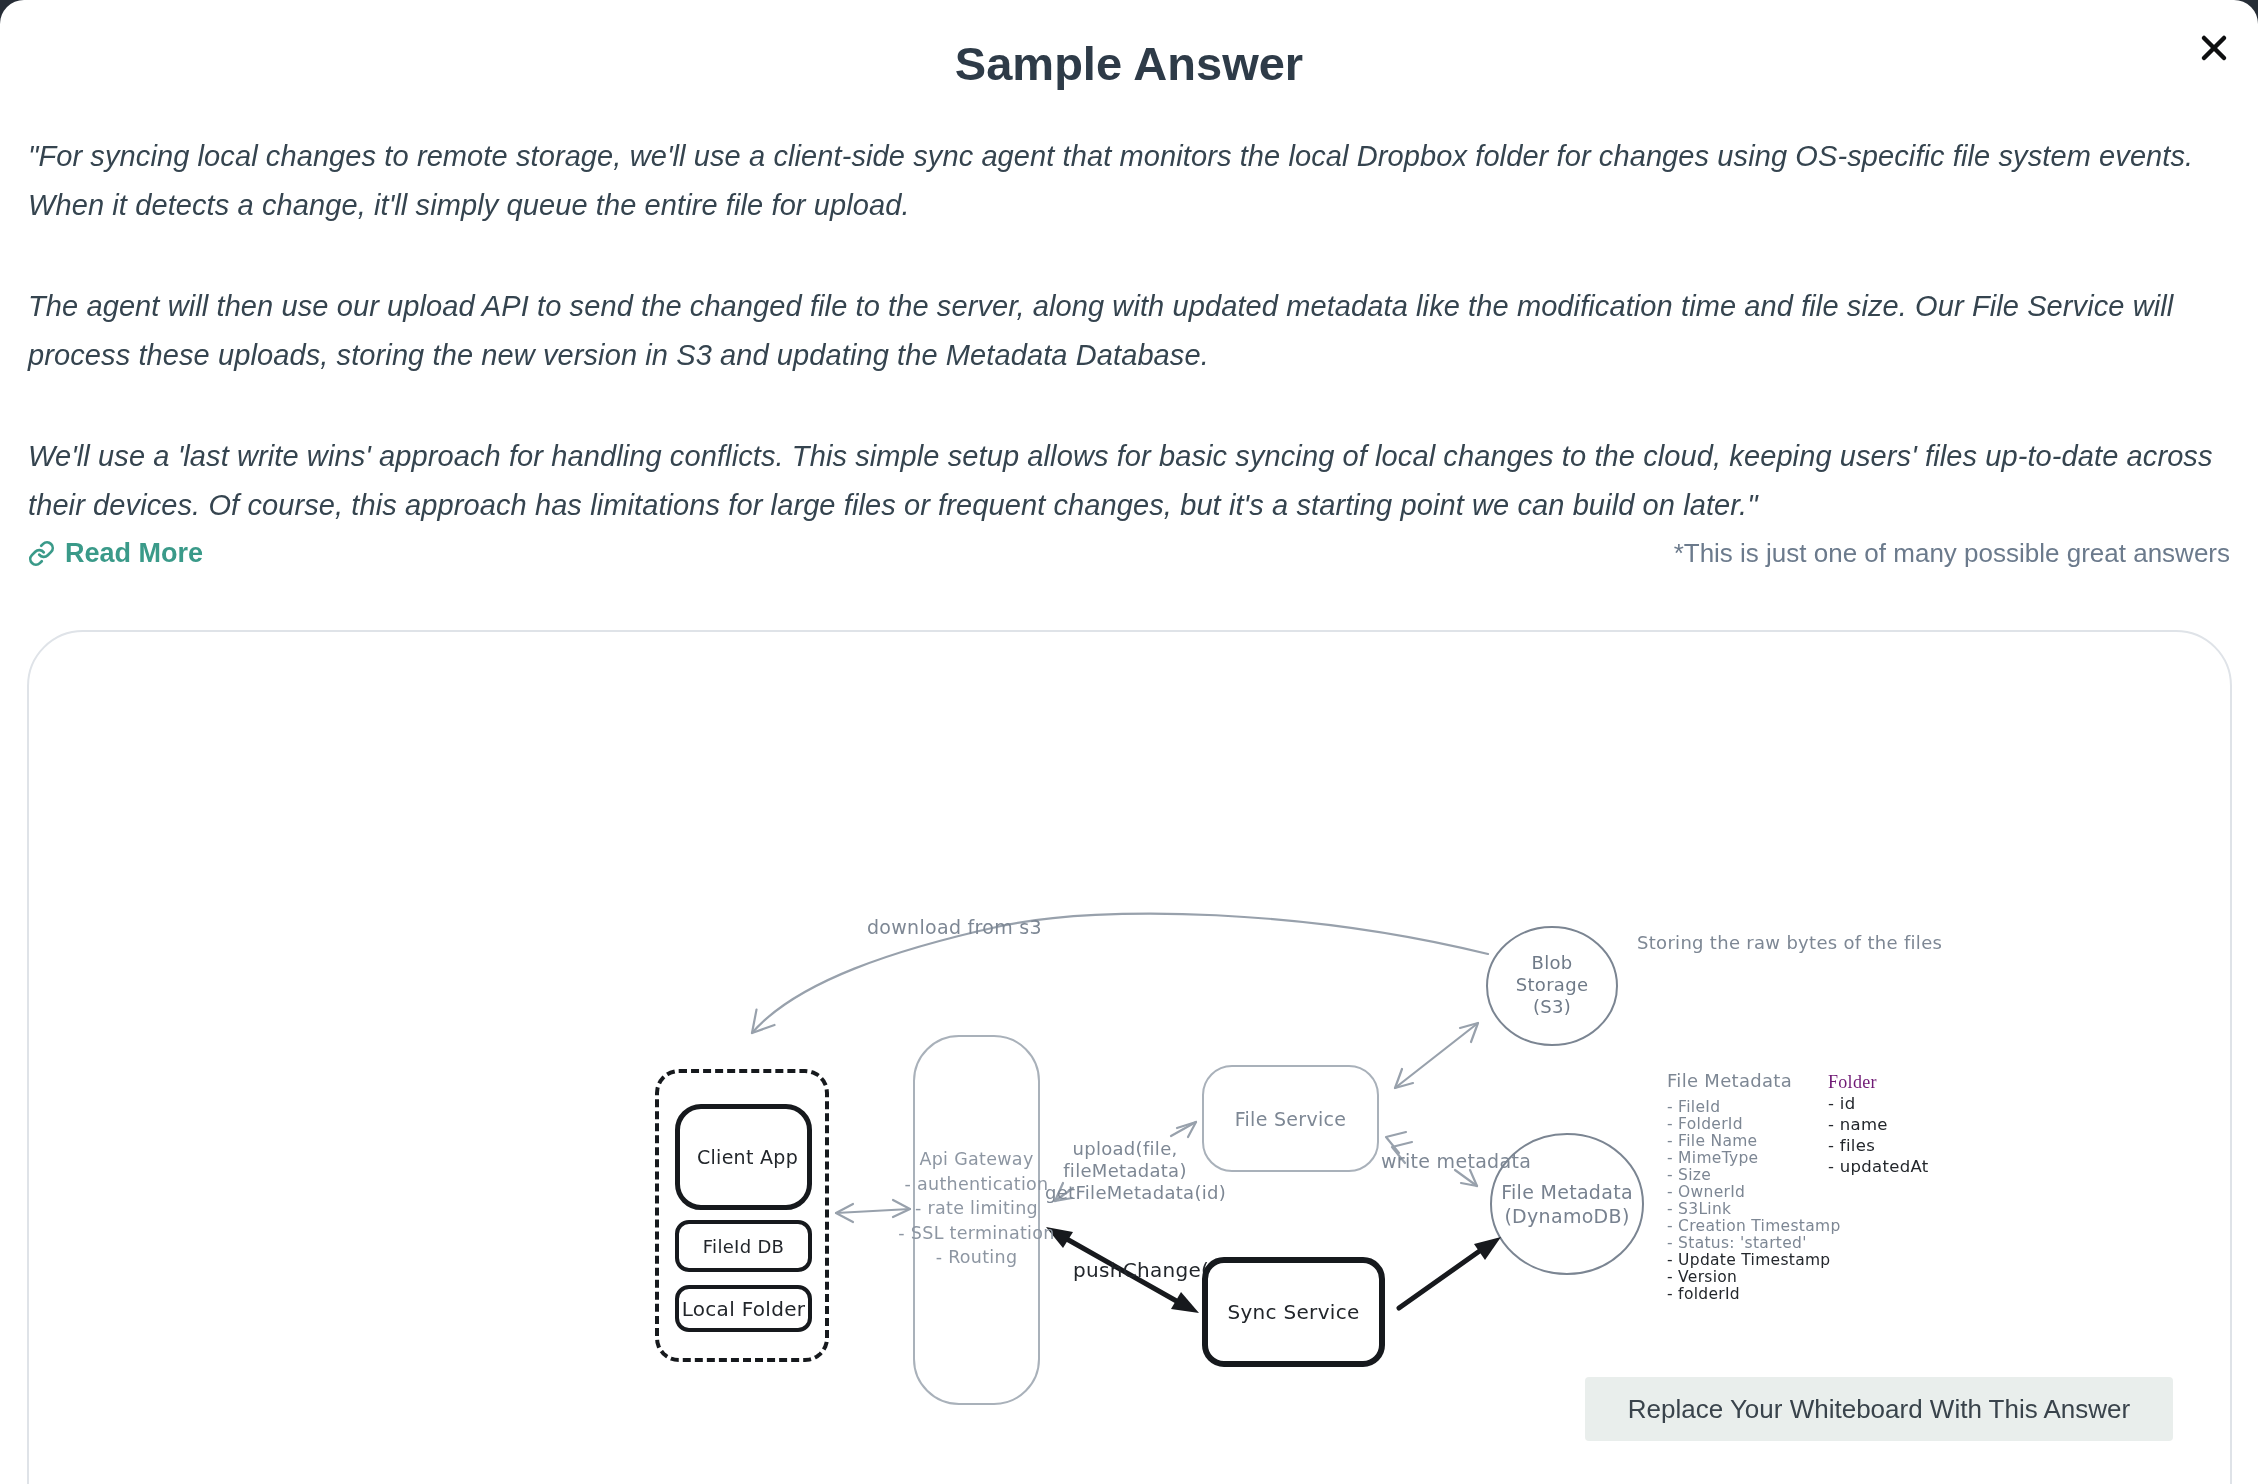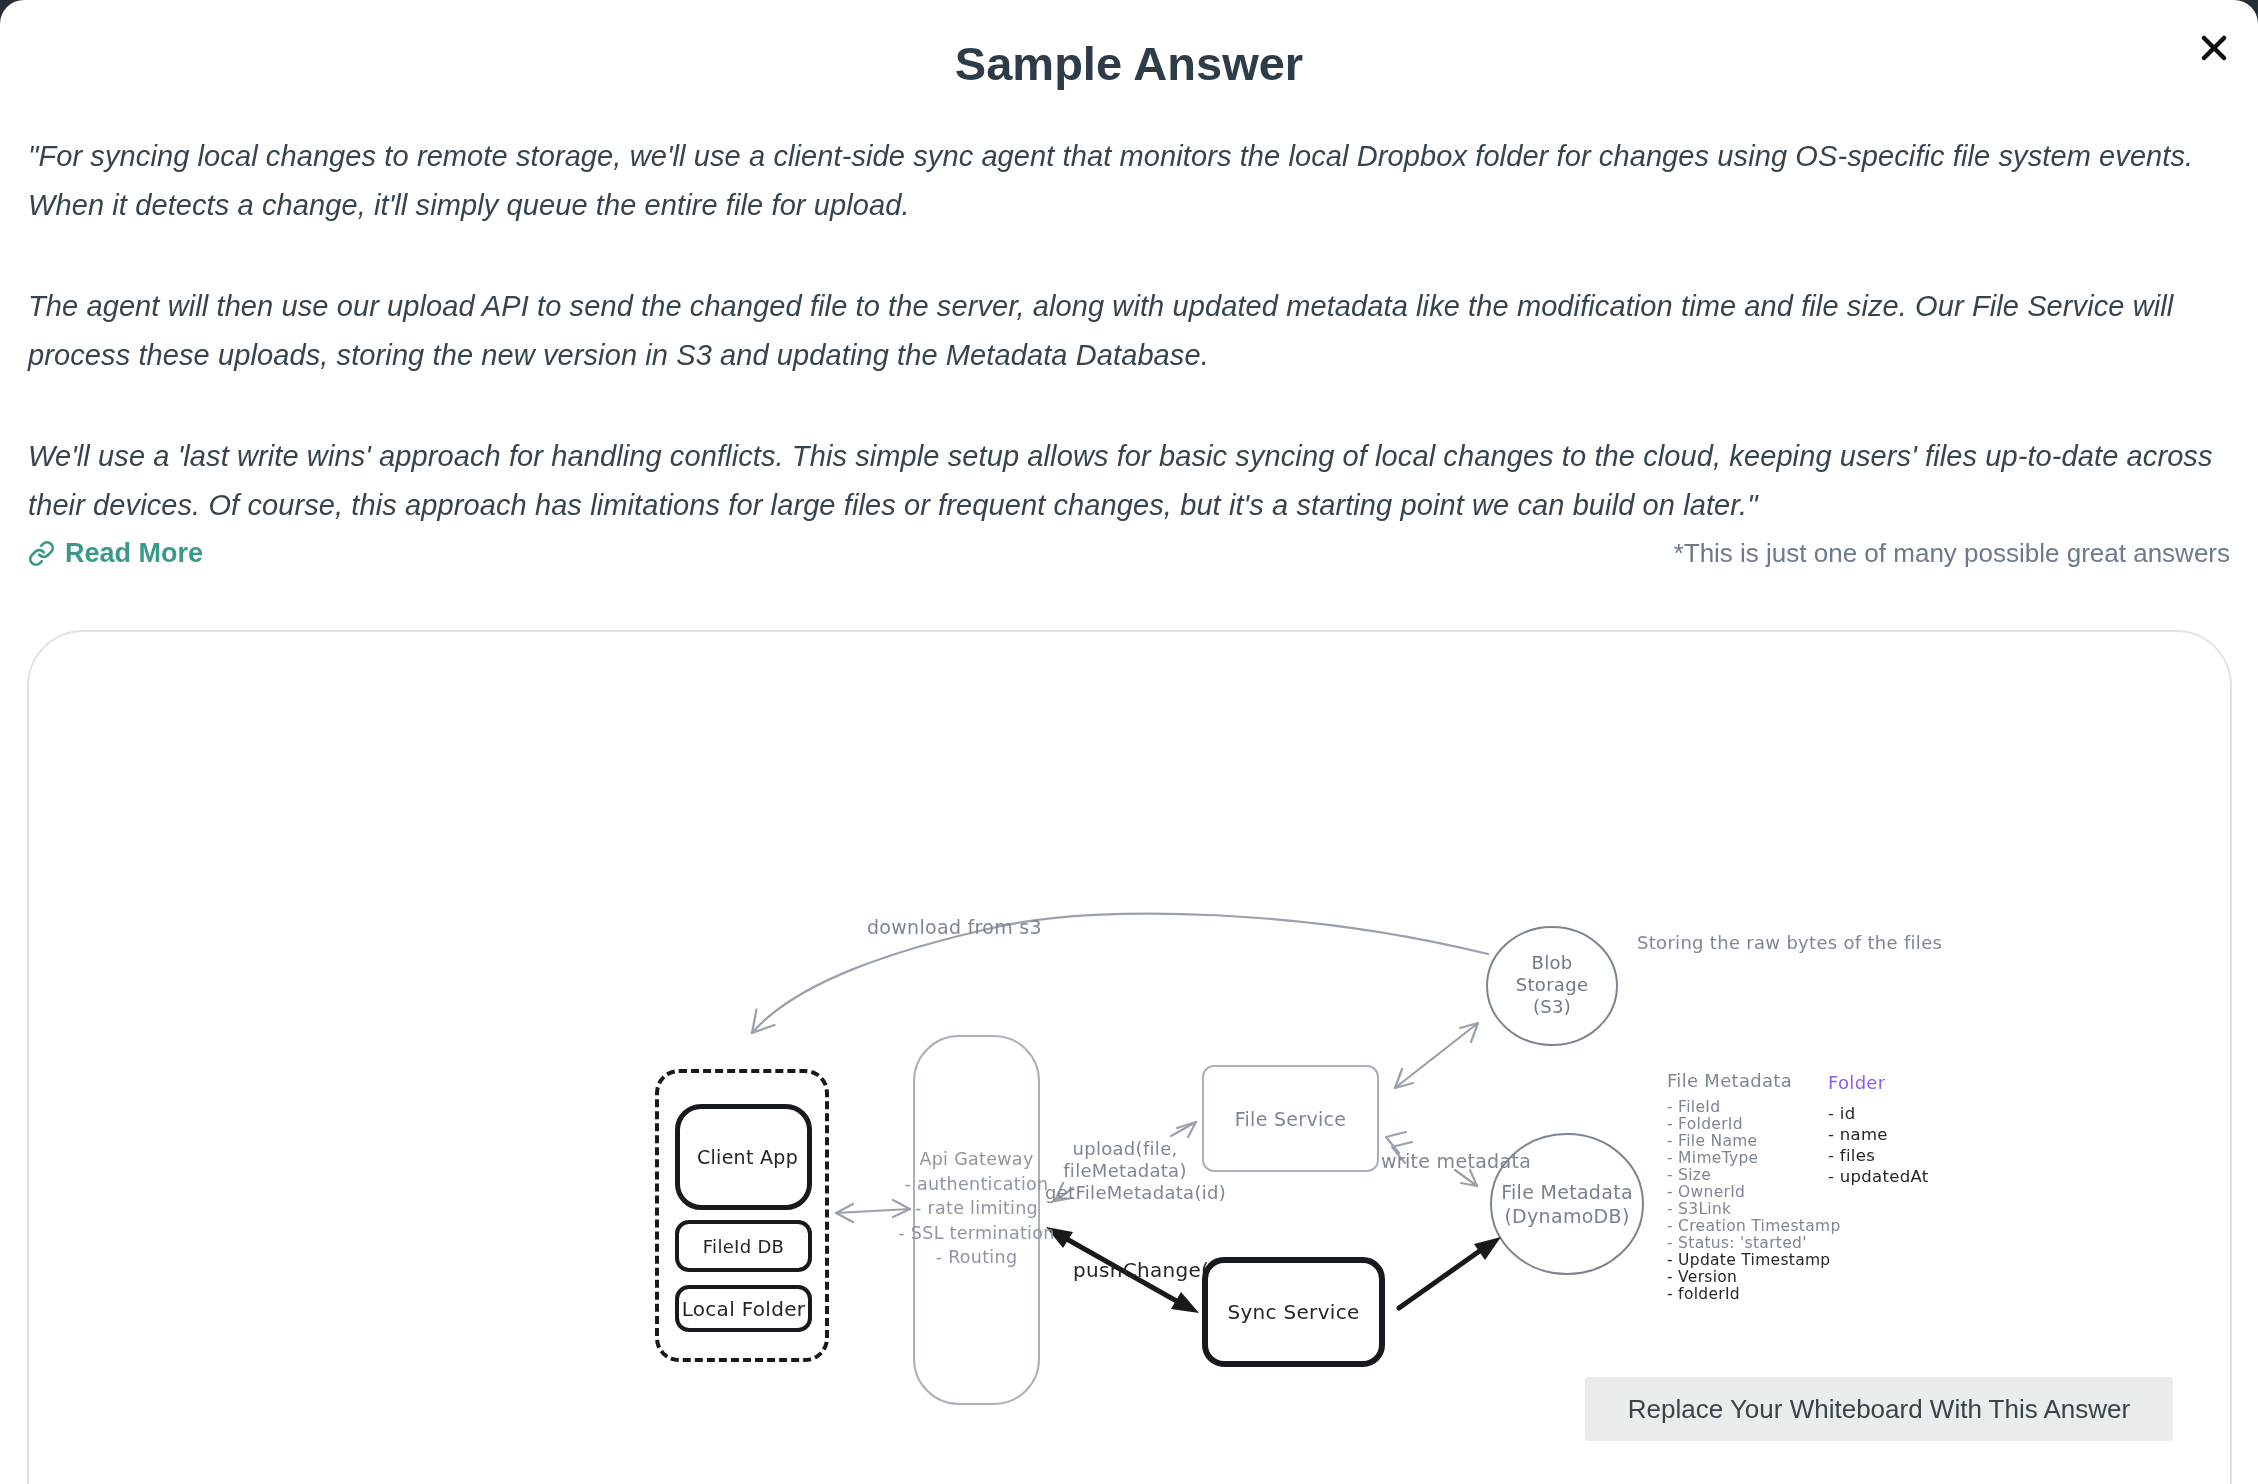--- a/index.html
+++ b/index.html
@@ -57,21 +57,21 @@
     border:5px solid #16191d; border-radius:26px; font-size:19px;padding-left:8px; }
   .local-db { left:646px; top:588px; width:137px; height:52px;
     border:4px solid #16191d; border-radius:14px; font-size:18px; }
   .local-folder { left:646px; top:653px; width:137px; height:47px;
     border:4px solid #16191d; border-radius:14px; font-size:20px; }
   .api-gateway { left:884px; top:403px; width:127px; height:370px;
     border:2px solid #a9b1ba; border-radius:46px; justify-content:flex-start;
     padding-top:110px;text-align:right; }
   .api-gateway div { font-size:17.5px; line-height:24.5px; color:#8d96a2; white-space:nowrap; }
   .file-service { left:1173px; top:433px; width:177px; height:107px;
-    border:2px solid #a9b1ba; border-radius:12px; font-size:19px; color:#7d8794; }
+    border:2px solid #a9b1ba; border-radius:30px; font-size:19px; color:#7d8794; }
   .sync-service { left:1173px; top:625px; width:183px; height:110px;
     border:6px solid #16191d; border-radius:22px; font-size:20px; color:#22262b; }
 
   .lbl { position:absolute; white-space:nowrap; }
   .lbl-download { left:838px; top:284px; font-size:19px; }
   .lbl-storing { left:1608px; top:300px; font-size:18px; }
   .lbl-upload { left:1016px; top:506px; width:160px; text-align:center;
     font-size:18px; line-height:22px; white-space:normal; }
   .lbl-write { left:1352px; top:518px; font-size:19px; }
   .lbl-push { left:1044px; top:626px; font-size:20px; }
@@ -79,21 +79,21 @@
   .ellipse-text { position:absolute; text-align:center; }
   .blob-text { left:1453px; top:320px; width:140px; font-size:18px; line-height:22px; color:#6f7a88; }
   .dynamo-text { left:1453px; top:548px; width:170px; font-size:19px; line-height:24px; color:#77818f; }
 
   .fm-list { position:absolute; left:1638px; top:438px; }
   .fm-list .list-title { font-size:18px; margin-bottom:8px; color:#7d8794; }
   .fm-list .item { font-size:15.5px; line-height:17px; color:#7d8794; white-space:nowrap; }
   .fm-list .item.dark { color:#23272c; }
 
   .folder-list { position:absolute; left:1799px; top:440px; }
-  .folder-list .list-title { font-size:18px; margin-bottom:10px; color:#8b5cf6; }
+  .folder-list .list-title { font-size:18px; color:#701a75;font-family:Liberation Serif, serif; }
   .folder-list .item { font-size:16.5px; line-height:21px; color:#23272c; white-space:nowrap; }
 
   .replace-btn {
     position:absolute; left:1556px; top:745px; width:588px; height:64px;
     background:#e9eeec; border:none; border-radius:4px;
     font-family:"Liberation Sans", sans-serif;
     font-size:26px; color:#39434b; cursor:pointer;
     display:flex; align-items:center; justify-content:center;
   }
 </style>

